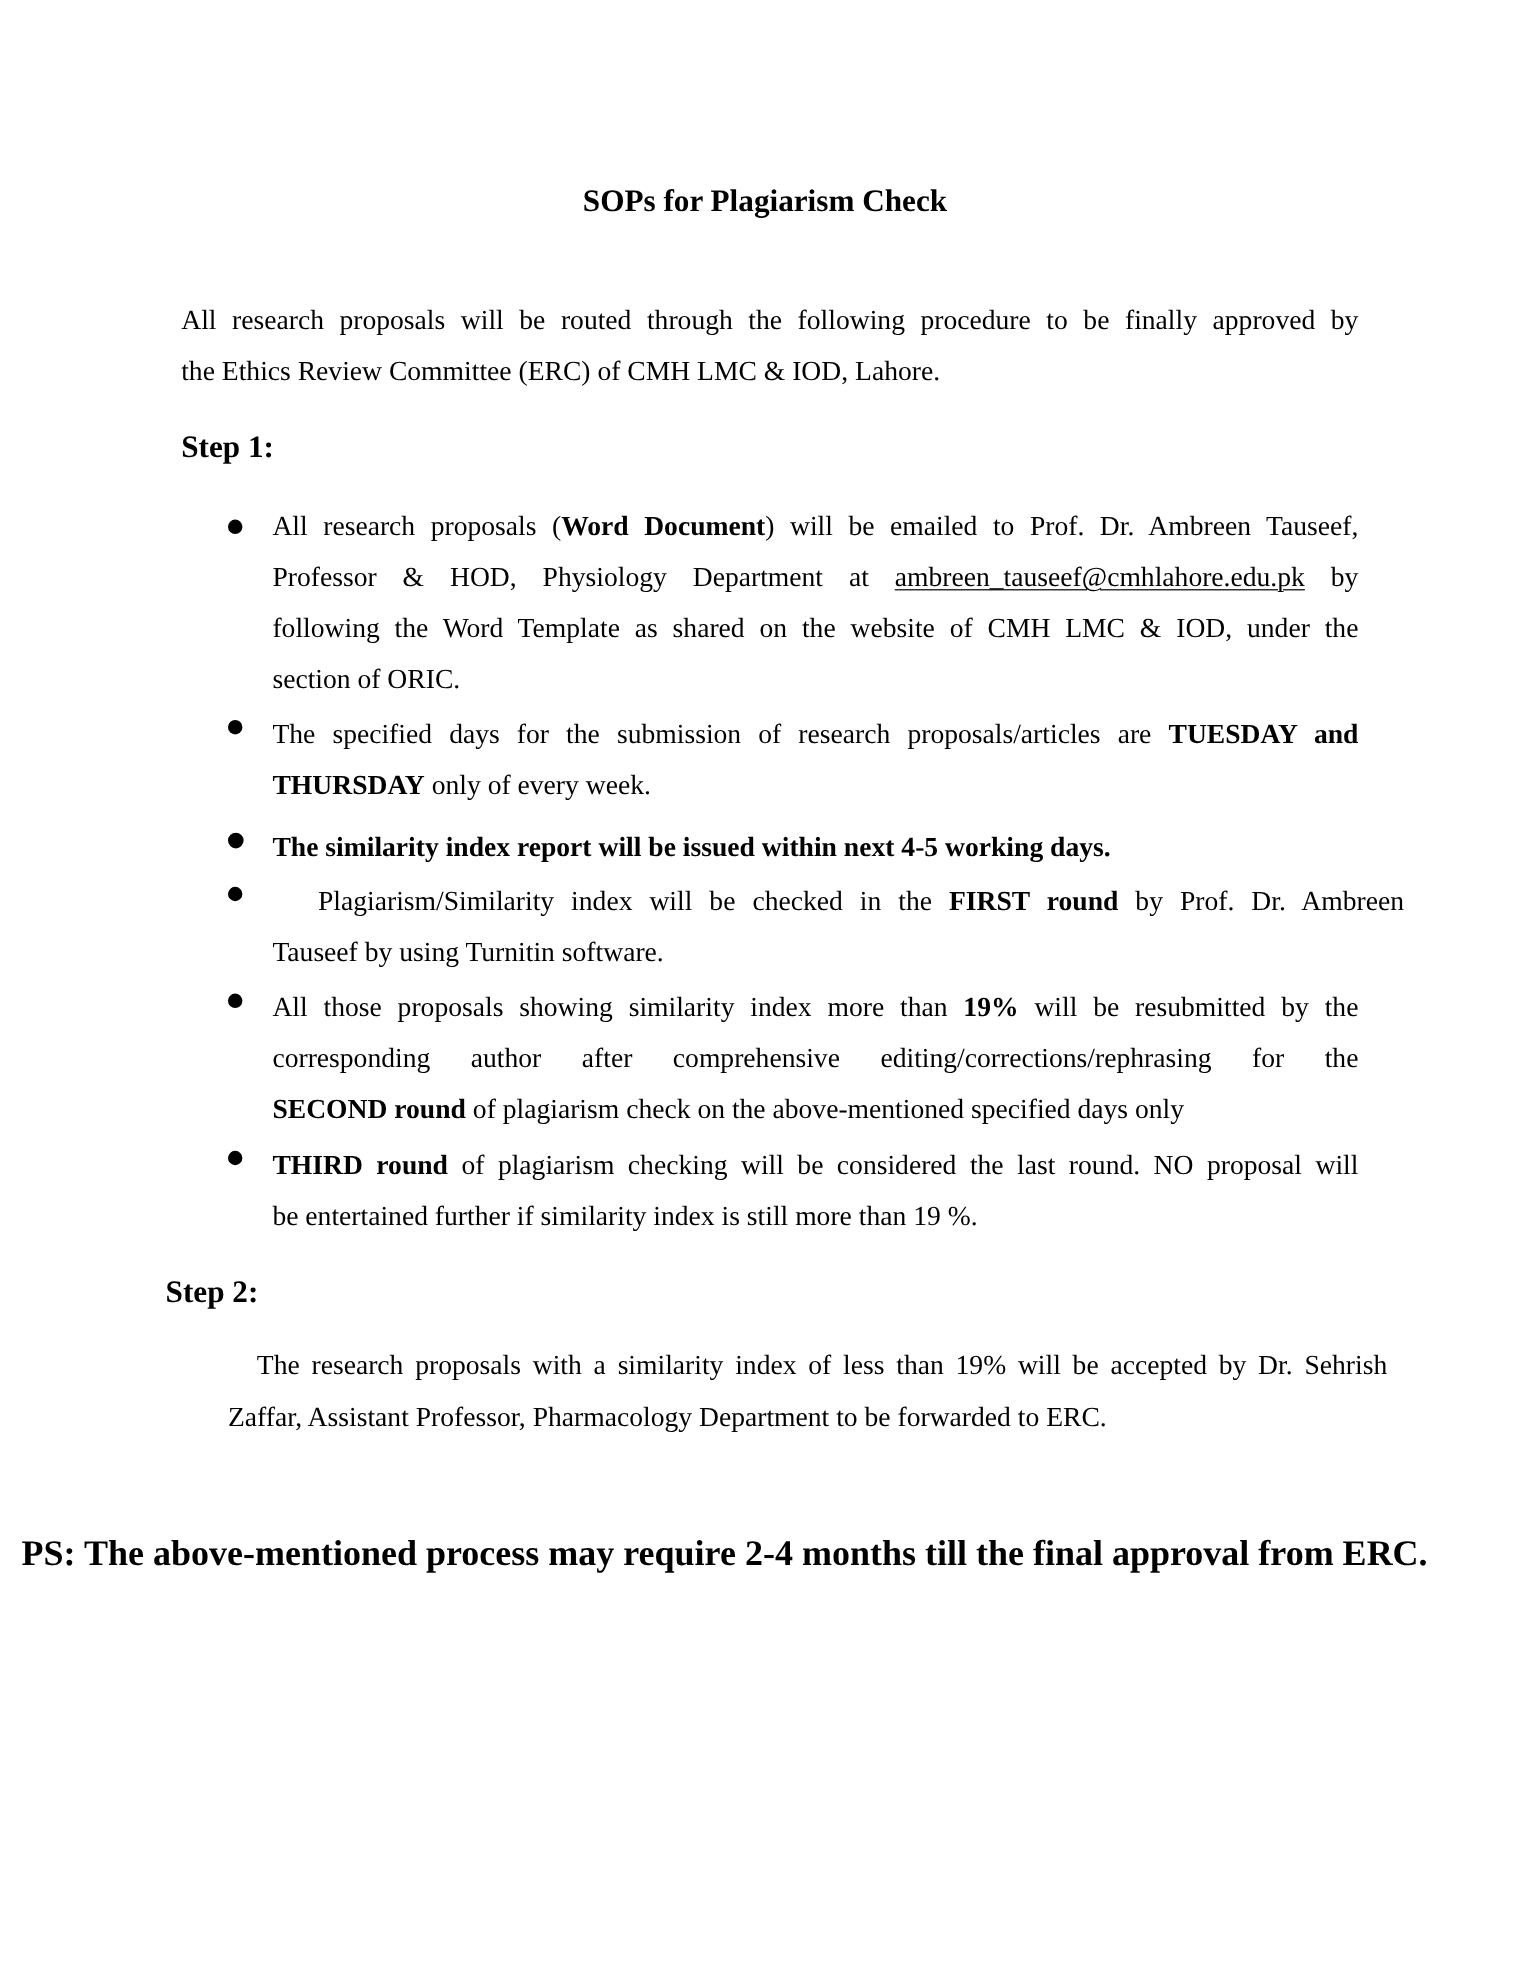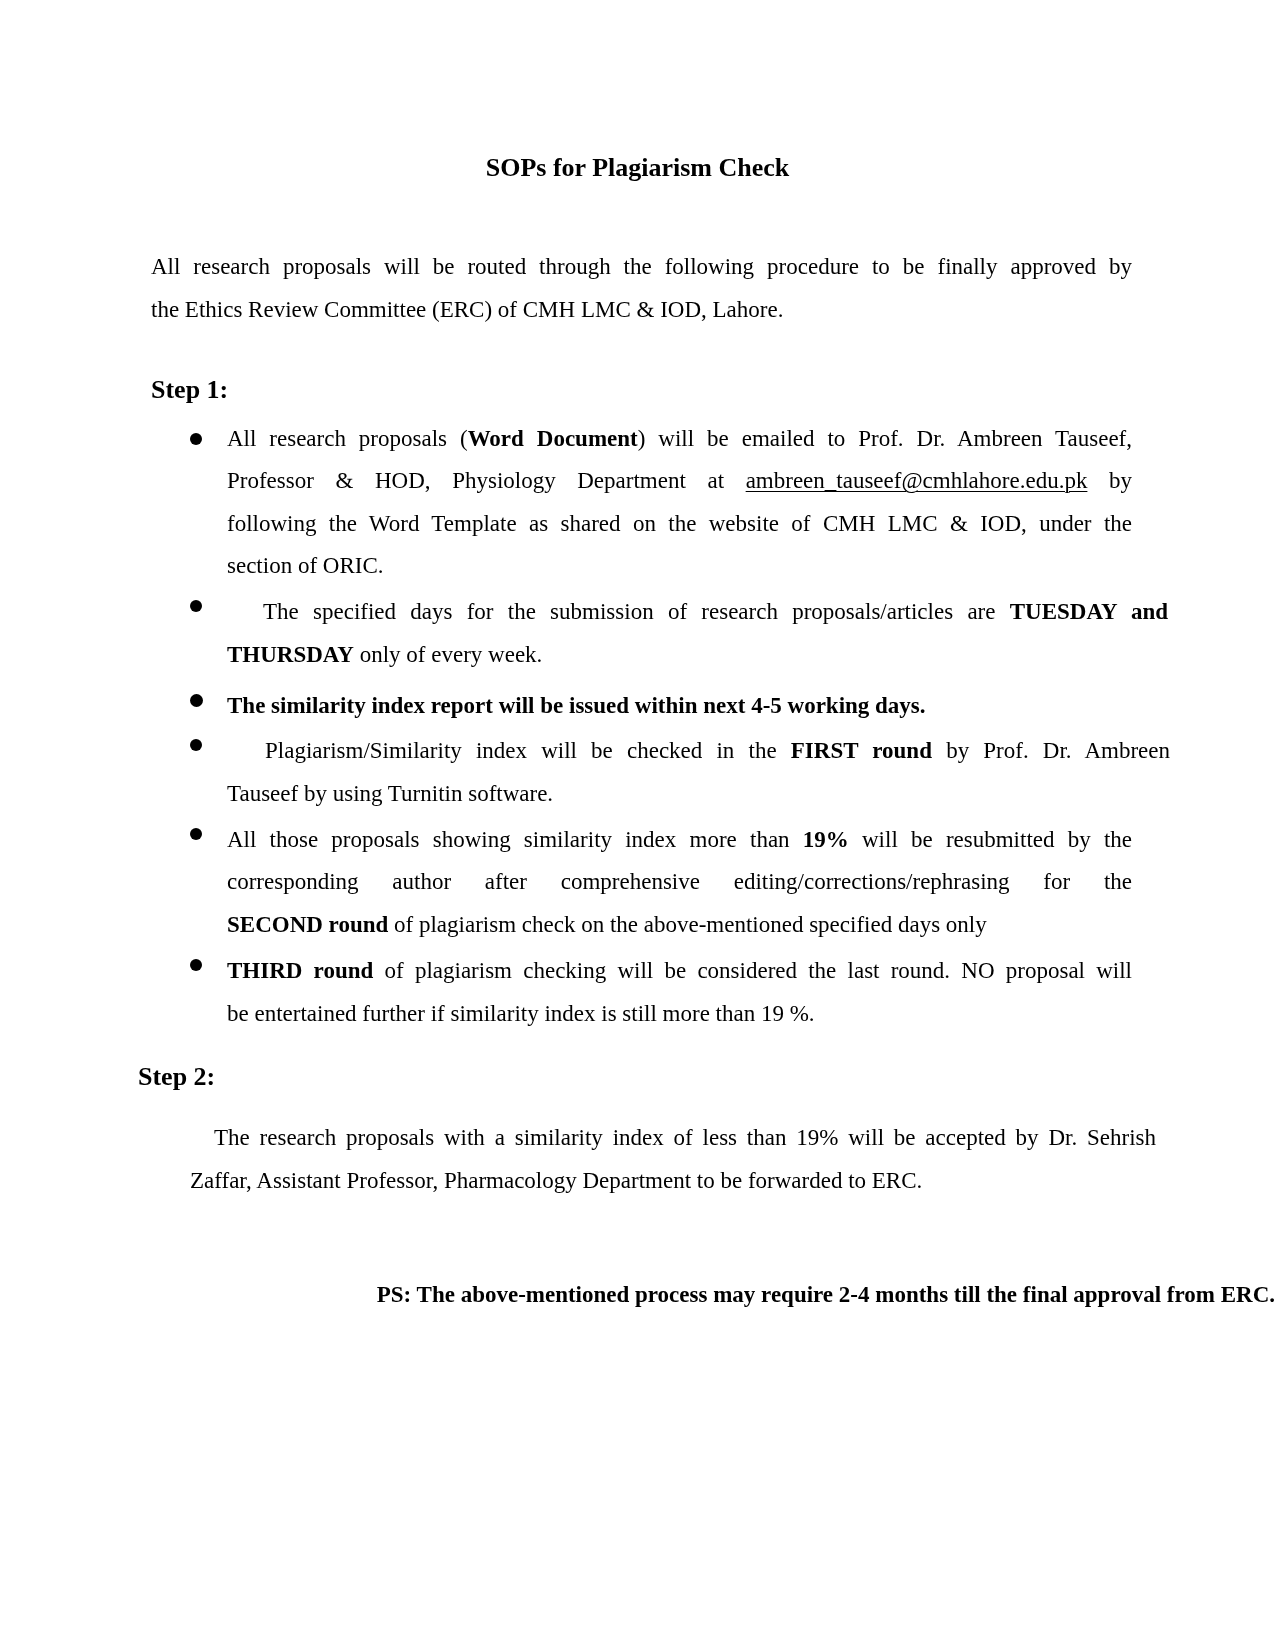--- a/index.html
+++ b/index.html
@@ -9,43 +9,43 @@
   .title { left: 0; width: 1275px; top: 150px; text-align: center;
            font-weight: bold; font-size: 26px; line-height: 36px; }
   .justify { text-align: justify; text-align-last: justify; white-space: nowrap; }
   .step { font-weight: bold; font-size: 26px; line-height: 36px; }
   .bullet { position: absolute; left: 190px; width: 12px; height: 12px; border-radius: 50%;
             background: #000; }
   .bullet.big { width: 13px; height: 13px; }
   b { font-weight: bold; }
   a.link { color: #000000; text-decoration: underline; text-decoration-thickness: 1px; text-underline-offset: 3px; }
   .line { position: absolute; font-size: 23px; line-height: 36px; white-space: nowrap; text-align: center; }
-  .ps { left: 0; width: 1275px; top: 1277px; text-align: right; font-weight: bold; font-size: 23px; line-height: 36px; padding-left: 18px; box-sizing: border-box; }
+  .ps { left: 0; width: 1275px; top: 1277px; text-align: left; font-weight: bold; font-size: 30px; line-height: 36px; padding-left: 18px; box-sizing: border-box; }
 </style>
 </head>
 <body>
 
 <div class="abs title">SOPs for Plagiarism Check</div>
 
 <div class="line justify" style="left:151px; width:981px; top:249px;">All research proposals will be routed through the following procedure to be finally approved by</div>
 <div class="line" style="left:151px; top:292px;">the Ethics Review Committee (ERC) of CMH LMC &amp; IOD, Lahore.</div>
 
-<div class="abs step" style="left:151px; top:372px;">Step 1:</div>
+<div class="abs step" style="left:151px; top:355px;">Step 1:</div>
 
 <div>
   <span class="bullet" style="top:433px;"></span>
   <div class="line justify" style="left:227px; width:905px; top:421px;"><span>All research proposals (</span><b>Word Document</b><span>) will be emailed to Prof. Dr. Ambreen Tauseef,</span></div>
   <div class="line justify" style="left:227px; width:905px; top:463px;"><span>Professor &amp; HOD, Physiology Department at</span> <a class="link">ambreen_tauseef@cmhlahore.edu.pk</a> <span>by</span></div>
   <div class="line justify" style="left:227px; width:905px; top:506px;">following the Word Template as shared on the website of CMH LMC &amp; IOD, under the</div>
   <div class="line" style="left:227px; top:548px;">section of ORIC.</div>
 </div>
 
 <div>
   <span class="bullet" style="top:600px;"></span>
-  <div class="line justify" style="left:227px; width:905px; top:594px;margin-left:36px;"><span>The specified days for the submission of research proposals/articles are</span> <b>TUESDAY and</b></div>
+  <div class="line justify" style="left:227px; width:905px; top:594px;"><span>The specified days for the submission of research proposals/articles are</span> <b>TUESDAY and</b></div>
   <div class="line" style="left:227px; top:637px;"><b>THURSDAY</b> <span>only of every week.</span></div>
 </div>
 
 <div>
   <span class="bullet big" style="top:694px;"></span>
   <div class="line" style="left:227px; top:688px;"><b>The similarity index report will be issued within next 4-5 working days.</b></div>
 </div>
 
 <div>
   <span class="bullet" style="top:739px;"></span>

